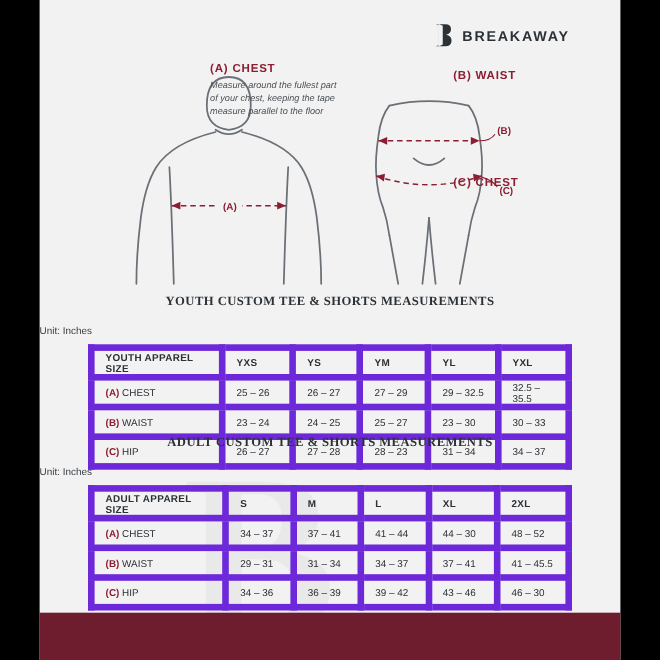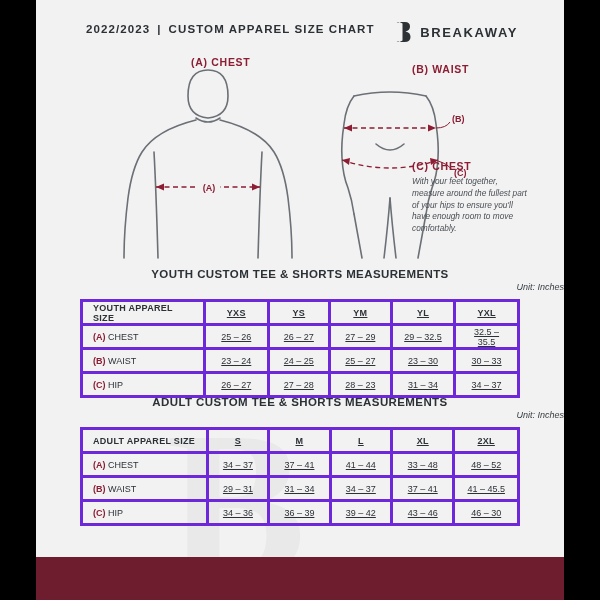--- a/index.html
+++ b/index.html
@@ -139,75 +139,71 @@
 
   
   .tbl-block { position: absolute; left: 0; width: 528px; }
   .tbl-title {
     text-align: center;
     font-size: 11.5px;
     font-weight: bold;
     letter-spacing: .4px;
     color: #2c3136;
     margin: 0;
+    font-family: Liberation Serif, serif;
   }
   .tbl-unit {
-    text-align: right;
+    text-align: left;
     font-size: 9px;
-    font-style: italic;
     color: #3b4046;
-    margin: 2px 0 7px 0;
+    margin: 16px 0 7px 0;
   }
   table {
     border-collapse: collapse;
     width: 440px;
     margin: 0 auto;
     background: transparent;
   }
   th, td {
-    border: 3px solid #6d28d9;
+    border: 6px solid #6d28d9;
     font-size: 9px;
     color: #2c3136;
     height: 21px;
     padding: 0 10px;
   }
   th {
     font-weight: bold;
     letter-spacing: .3px;
   }
   th.rowhdr, td.rowhdr {
     text-align: left;
     width: 145px;
   }
   th.sz, td.sz {
-    text-align: center;
+    text-align: left;
     width: 59px;
-    text-decoration: underline;
   }
   td.rowhdr .tag {
     color: #8c1d33;
     font-weight: bold;
   }
   td.rowhdr .lbl {
     color: #2c3136;
     font-weight: normal;
   }
 </style>
 </head>
 <body>
 
 <div class="page">
   <div class="sheet">
 
     <div class="watermark">B</div>
 
     <div class="header">
-      <div class="hdr-text">
-        <span>2022/2023</span><span class="hdr-sep">|</span><span>CUSTOM APPAREL SIZE CHART</span>
-      </div>
       <div class="brand">
         <span class="brand-mark">
           <svg width="20" height="24" viewBox="0 0 20 24">
             <path d="M4 2 L13 2 Q18 2 18 6.5 Q18 10.5 13.5 11.5 Q18.5 12.3 18.5 17 Q18.5 22 12.5 22 L4 22 Z" fill="#2c3136"></path>
             <path d="M0 0 L7 3 L7 21 L0 24 Z" fill="#f2f2f2"></path>
             <path d="M6.5 1.5 L10.5 3.5 L10.5 20.5 L6.5 22.5 Z" fill="#f2f2f2"></path>
           </svg>
         </span>
         <span class="brand-name">BREAKAWAY</span>
       </div>
@@ -259,35 +255,35 @@
           <path d="M402 113 Q412 116 416 122" stroke="#8c1d33" stroke-width="1" fill="none"></path>
           <text x="418" y="128" font-family="Liberation Sans, sans-serif" font-size="9" font-weight="bold" fill="#8c1d33" text-anchor="start">(C)</text>
         </g>
       </svg>
 
       <div class="co-chest">
         <p class="callout-title">
           <span class="tag">(A)</span>
           <span>CHEST</span>
         </p>
+        <p class="callout-body">Measure around the fullest part of your chest, keeping the tape measure parallel to the floor</p>
       </div>
 
       <div class="co-waist">
         <p class="callout-title">
           <span class="tag">(B)</span>
           <span>WAIST</span>
         </p>
       </div>
 
       <div class="co-hips">
         <p class="callout-title">
           <span class="tag">(C)</span>
           <span>CHEST</span>
         </p>
-        <p class="callout-body">With your feet together, measure around the fullest part of your hips to ensure you'll have enough room to move comfortably.</p>
       </div>
     </div>
 
     <div class="tbl-block" style="top:268px;">
       <p class="tbl-title">YOUTH CUSTOM TEE &amp; SHORTS MEASUREMENTS</p>
       <p class="tbl-unit">Unit: Inches</p>
       <table>
         <thead>
           <tr>
             <th class="rowhdr">YOUTH APPAREL SIZE</th>
@@ -352,21 +348,21 @@
         </thead>
         <tbody>
           <tr>
             <td class="rowhdr">
               <span class="tag">(A)</span>
               <span class="lbl">CHEST</span>
             </td>
             <td class="sz">34 – 37</td>
             <td class="sz">37 – 41</td>
             <td class="sz">41 – 44</td>
-            <td class="sz">33 – 48</td>
+            <td class="sz">44 – 30</td>
             <td class="sz">48 – 52</td>
           </tr>
           <tr>
             <td class="rowhdr">
               <span class="tag">(B)</span>
               <span class="lbl">WAIST</span>
             </td>
             <td class="sz">29 – 31</td>
             <td class="sz">31 – 34</td>
             <td class="sz">34 – 37</td>

